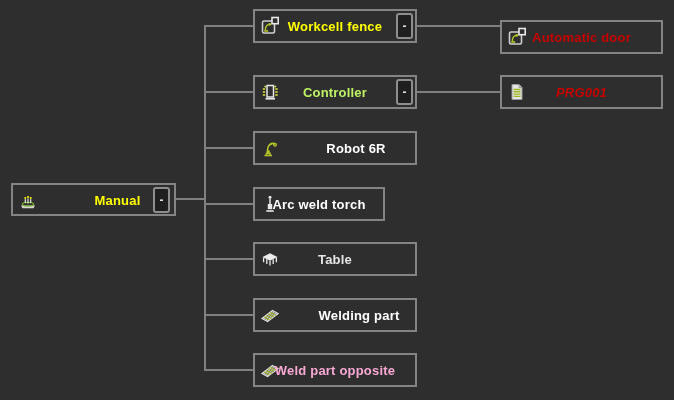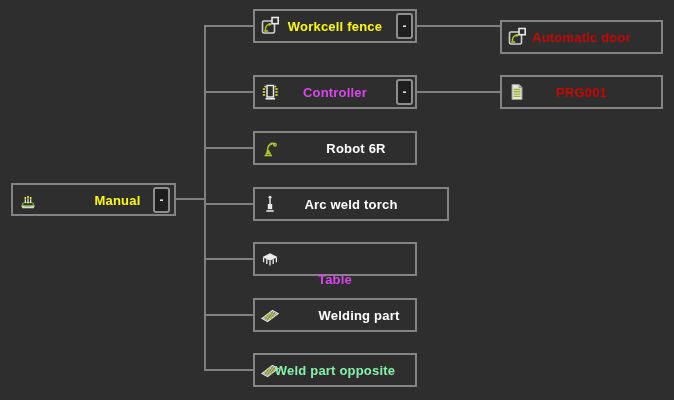--- a/index.html
+++ b/index.html
@@ -110,69 +110,69 @@
   <div class="node" style="left:253px;top:75px;width:164px">
     <span class="icon">
       <svg viewBox="0 0 20 20">
         <path d="M7,3.5 H13.5 V15 H7 Z" fill="none" stroke="#e8e8e8" stroke-width="1.5"></path>
         <path d="M5.5,16.8 H15" stroke="#e8e8e8" stroke-width="1.6"></path>
         <path d="M2.8,7 H5.2 M2.8,10 H5.2 M2.8,13 H5.2" stroke="#e0e83a" stroke-width="1.4"></path>
         <path d="M15.3,7 H17.7 M15.3,10 H17.7 M15.3,13 H17.7" stroke="#e0e83a" stroke-width="1.4"></path>
         <path d="M4.5,4 L6,5.3 M16,4 L14.5,5.3" stroke="#e0e83a" stroke-width="1.4"></path>
       </svg>
     </span>
-    <span class="label" style="color: #d946ef;">Controller</span>
+    <span class="label" style="color: #bef264;">Controller</span>
     <button class="collapse">-</button>
   </div>
 
   <div class="node" style="left:500px;top:75px;width:163px">
     <span class="icon">
       <svg viewBox="0 0 20 20">
         <path d="M5,2.5 H12 L15,5.5 V17.5 H5 Z" fill="#e4e4e4" stroke="#9a9a9a" stroke-width="1"></path>
         <path d="M12,2.5 V5.5 H15" fill="none" stroke="#9a9a9a" stroke-width="1"></path>
         <path d="M6.5,7.5 H13.5 M6.5,9.8 H13.5 M6.5,12.1 H13.5 M6.5,14.4 H13.5" stroke="#9fb821" stroke-width="1.4"></path>
       </svg>
     </span>
-    <span class="label" style="color: rgb(200, 0, 0);">PRG001</span>
+    <span class="label" style="color: rgb(200, 0, 0); font-style: italic;">PRG001</span>
   </div>
 
   <div class="node" style="left:253px;top:131px;width:164px">
     <span class="icon">
       <svg viewBox="0 0 20 20">
         <path d="M4.5,17.5 H12" stroke="#b4c428" stroke-width="1.6" fill="none"></path>
         <path d="M6.5,17.5 V15.3 H10 V17.5" stroke="#b4c428" stroke-width="1.5" fill="none"></path>
         <path d="M8,15 C6.8,10.5 8.5,6.8 11.5,5.6 C13,5 14.3,5.4 15,6.3" stroke="#b4c428" stroke-width="1.7" fill="none"></path>
         <circle cx="8.2" cy="13.8" r="1.7" fill="#b4c428"></circle>
         <circle cx="15" cy="6.8" r="1.3" fill="none" stroke="#b4c428" stroke-width="1.3"></circle>
         <circle cx="11.2" cy="5.8" r="1" fill="#b4c428"></circle>
       </svg>
     </span>
     <span class="label" style="color: rgb(255, 255, 255); padding-left: 42px;">Robot 6R</span>
   </div>
 
-  <div class="node" style="left:253px;top:187px;width:196px">
+  <div class="node" style="left:253px;top:187px;width:132px">
     <span class="icon">
       <svg viewBox="0 0 20 20">
         <circle cx="10" cy="3.2" r="1.5" fill="#e8e8e8"></circle>
         <path d="M10,4.8 V10" stroke="#e8e8e8" stroke-width="1.5"></path>
         <rect x="7.8" y="10" width="4.4" height="5.2" fill="#e8e8e8"></rect>
         <path d="M6.3,17 H13.7" stroke="#e8e8e8" stroke-width="1.6"></path>
       </svg>
     </span>
     <span class="label" style="color: rgb(255, 255, 255);">Arc weld torch</span>
   </div>
 
   <div class="node" style="left:253px;top:242px;width:164px">
     <span class="icon">
       <svg viewBox="0 0 20 20">
         <polygon points="2.5,8 10,4.3 17.5,8 10,11.7" fill="#ececec"></polygon>
         <path d="M3.6,8.6 V13.2 M16.4,8.6 V13.2 M10,11.9 V16.6 M6.8,10.3 V14.9 M13.2,10.3 V14.9" stroke="#ececec" stroke-width="1.3"></path>
       </svg>
     </span>
-    <span class="label" style="color: #d946ef; margin-top: 20px;">Table</span>
+    <span class="label" style="color: #e5e5e5;">Table</span>
   </div>
 
   <div class="node" style="left:253px;top:298px;width:164px">
     <span class="icon">
       <svg viewBox="0 0 20 20">
         <polygon points="2,13.5 12.5,5.5 18,8.5 7.5,16.5" fill="none" stroke="#e0e0e0" stroke-width="1.3"></polygon>
         <path d="M4.1,12 L9.6,15 M6.2,10.4 L11.7,13.4 M8.3,8.8 L13.8,11.8 M10.4,7.2 L15.9,10.2" stroke="#b4c428" stroke-width="1.1"></path>
         <path d="M3.1,12.8 L8.6,15.8 M5.2,11.2 L10.7,14.2 M7.3,9.6 L12.8,12.6 M9.4,8 L14.9,11 M11.5,6.4 L17,9.4" stroke="#e0e0e0" stroke-width="0.9"></path>
       </svg>
     </span>
@@ -180,16 +180,16 @@
   </div>
 
   <div class="node" style="left:253px;top:353px;width:164px">
     <span class="icon">
       <svg viewBox="0 0 20 20">
         <polygon points="2,13.5 12.5,5.5 18,8.5 7.5,16.5" fill="none" stroke="#e0e0e0" stroke-width="1.3"></polygon>
         <path d="M4.1,12 L9.6,15 M6.2,10.4 L11.7,13.4 M8.3,8.8 L13.8,11.8 M10.4,7.2 L15.9,10.2" stroke="#b4c428" stroke-width="1.1"></path>
         <path d="M3.1,12.8 L8.6,15.8 M5.2,11.2 L10.7,14.2 M7.3,9.6 L12.8,12.6 M9.4,8 L14.9,11 M11.5,6.4 L17,9.4" stroke="#e0e0e0" stroke-width="0.9"></path>
       </svg>
     </span>
-    <span class="label" style="color: #86efac;">Weld part opposite</span>
+    <span class="label" style="color: #f9a8d4;">Weld part opposite</span>
   </div>
 
 </div>
 
 </body></html>

